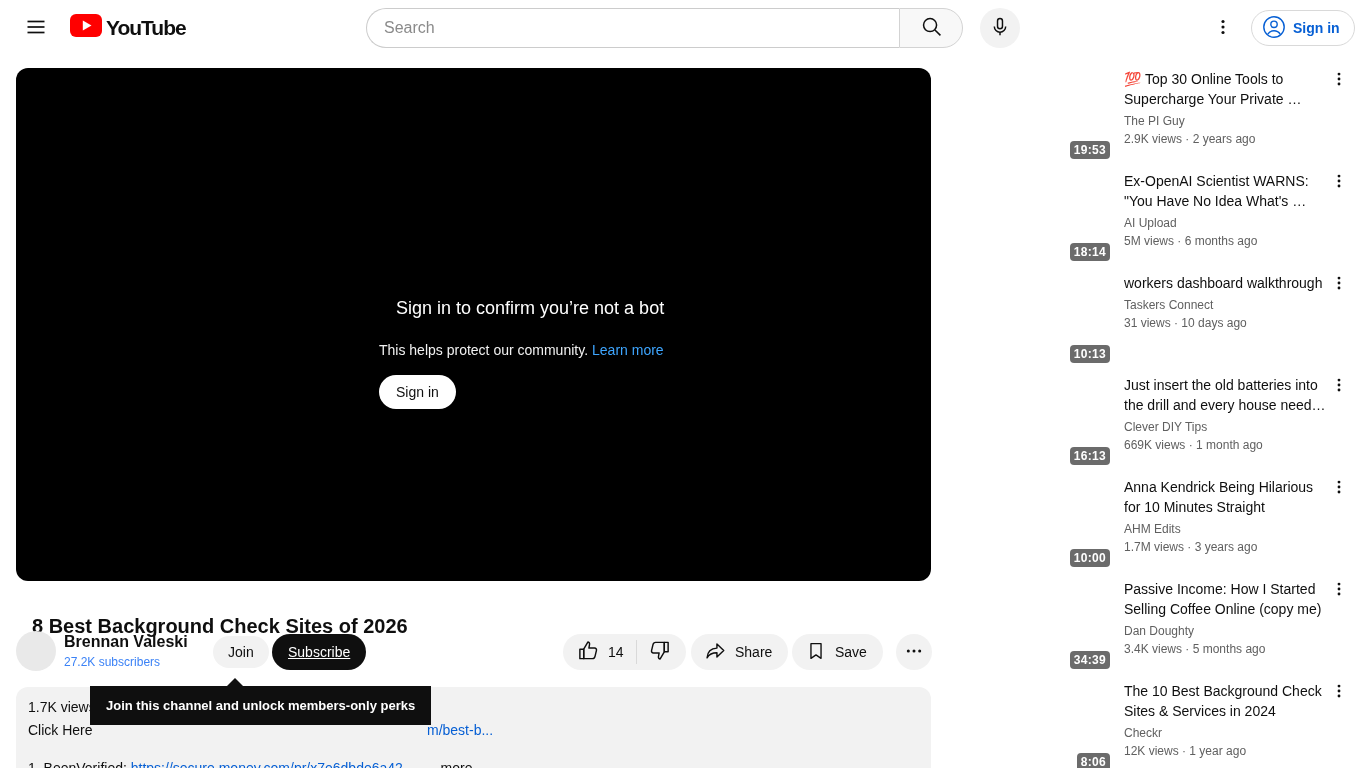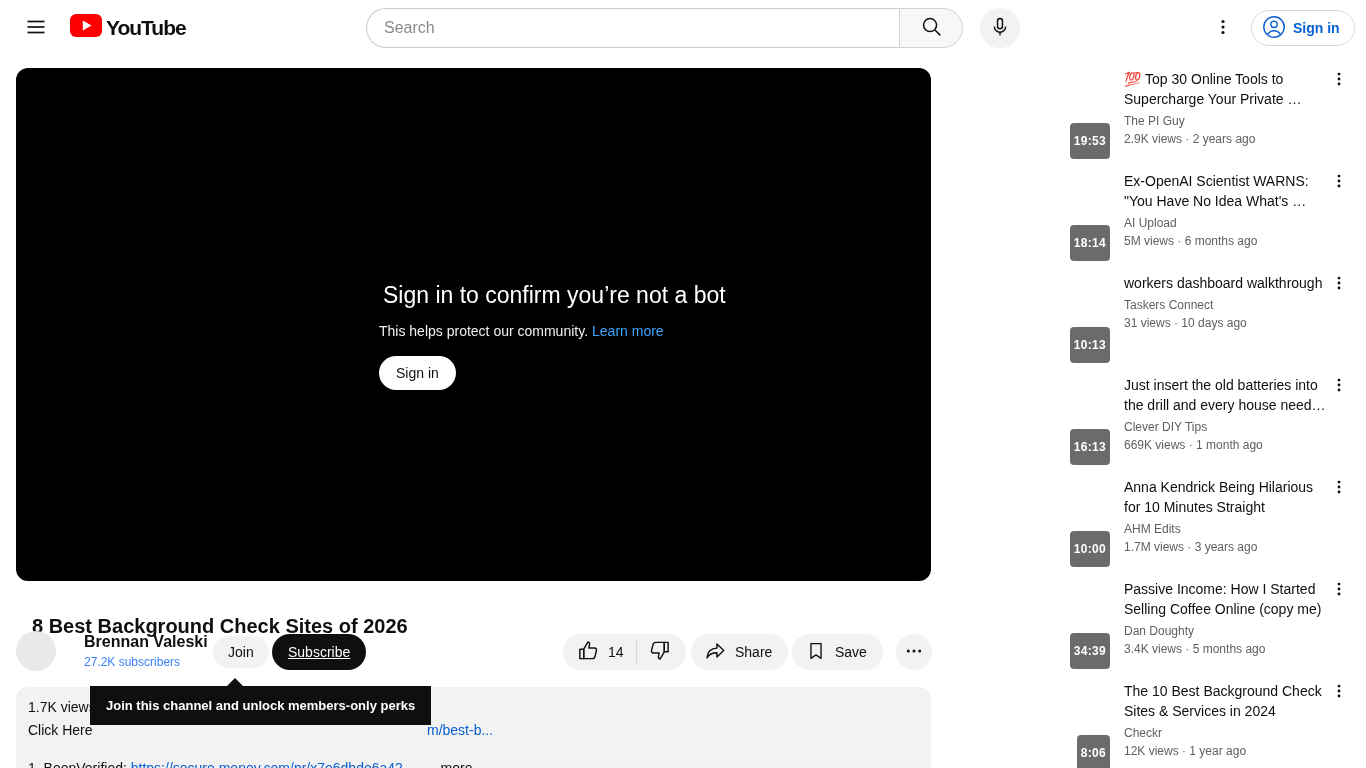--- a/index.html
+++ b/index.html
@@ -23,30 +23,30 @@
     border-radius:0 20px 20px 0;display:flex;align-items:center;justify-content:center;}
   .mic-btn{left:980px;top:8px;background:#f2f2f2;}
   .kebab-btn{left:1203px;top:8px;}
   .signin-btn{position:absolute;left:1251px;top:10px;height:36px;box-sizing:border-box;
     border:1px solid #d9d9d9;background:#fff;border-radius:18px;display:flex;align-items:center;
     gap:7px;padding:0 14px 0 10px;color:#065fd4;font-size:14px;font-weight:600;}
 
   
   .player{position:absolute;left:16px;top:68px;width:915px;height:513px;background:#000;border-radius:12px;}
   .player-msg{position:absolute;left:363px;top:208px;}
-  .player-msg h2{margin:4px;font-size:23px;font-weight:400;color:#fff;line-height:30px;}
+  .player-msg h2{margin:17px;font-size:18px;font-weight:400;color:#fff;line-height:30px;}
   .player-sub{margin:11px 0 0 0;font-size:14px;color:#f1f1f1;line-height:20px;}
   .player-sub a{color:#3ea6ff;margin-left:4px;}
   .player-signin{margin-top:15px;height:34px;border:none;border-radius:17px;background:#fff;
     color:#0f0f0f;font-size:14px;font-weight:500;padding:0 17px;}
 
   
   .video-title{position:absolute;left:16px;top:596px;font-size:20px;font-weight:700;line-height:28px;margin:16px;}
   .avatar{position:absolute;left:16px;top:631px;width:40px;height:40px;border-radius:50%;background:#e9e9e9;cursor:pointer;}
-  .channel-text{position:absolute;left:84px;top:631px;}
+  .channel-text{position:absolute;left:64px;top:631px;}
   .channel-name{font-size:16px;font-weight:600;line-height:22px;cursor:pointer;}
   .channel-subs{font-size:12px;color:#3b82f6;line-height:18px;}
   .pill{border:none;border-radius:18px;background:#f2f2f2;font-size:14px;font-weight:500;color:#0f0f0f;
     display:flex;align-items:center;justify-content:center;gap:8px;box-sizing:border-box;}
   .join-btn{position:absolute;left:213px;top:636px;height:32px;border-radius:16px;padding:0 15px;}
   .subscribe-btn{position:absolute;left:272px;top:634px;height:36px;background:#0f0f0f;color:#fff;padding:0 16px;text-decoration:underline;}
   .like-group{position:absolute;left:563px;top:634px;height:36px;border-radius:18px;background:#f2f2f2;
     display:flex;align-items:stretch;}
   .like-seg,.dislike-seg{border:none;background:transparent;display:flex;align-items:center;gap:8px;
     font-size:14px;font-weight:500;color:#0f0f0f;}
@@ -71,21 +71,21 @@
   .tooltip{position:absolute;left:90px;top:686px;background:#0f0f0f;color:#fff;border-radius:0;
     padding:12px 16px;font-size:13px;font-weight:700;white-space:nowrap;z-index:60;}
   .tooltip:before{content:"";position:absolute;top:-8px;left:137px;border-left:8px solid transparent;
     border-right:8px solid transparent;border-bottom:8px solid #0f0f0f;}
 
   
   .sidebar{position:absolute;left:1068px;top:68px;width:282px;}
   .sb-item{display:flex;height:94px;margin-bottom:8px;cursor:pointer;}
   .sb-thumb{position:relative;width:48px;flex:none;border-radius:8px;}
   .sb-badge{position:absolute;right:6px;bottom:3px;background:rgba(0,0,0,0.58);color:#fff;
-    font-size:12px;font-weight:600;line-height:16px;padding:10px 4px;border-radius:4px;letter-spacing:0.3px;}
+    font-size:12px;font-weight:600;line-height:16px;padding:1px 4px;border-radius:4px;letter-spacing:0.3px;}
   .sb-details{flex:1;min-width:0;padding:1px 2px 0 8px;}
   .sb-title{font-size:14px;font-weight:500;line-height:20px;color:#0f0f0f;
     display:-webkit-box;-webkit-line-clamp:2;-webkit-box-orient:vertical;overflow:hidden;}
   .sb-channel{font-size:12px;color:#606060;line-height:16px;margin-top:4px;}
   .sb-meta{font-size:12px;color:#606060;line-height:16px;margin-top:2px;}
   .sb-menu{flex:none;width:22px;height:22px;border:none;background:transparent;padding:0;margin-top:2px;
     display:flex;align-items:flex-start;justify-content:center;}
 </style>
 </head>
 <body>

